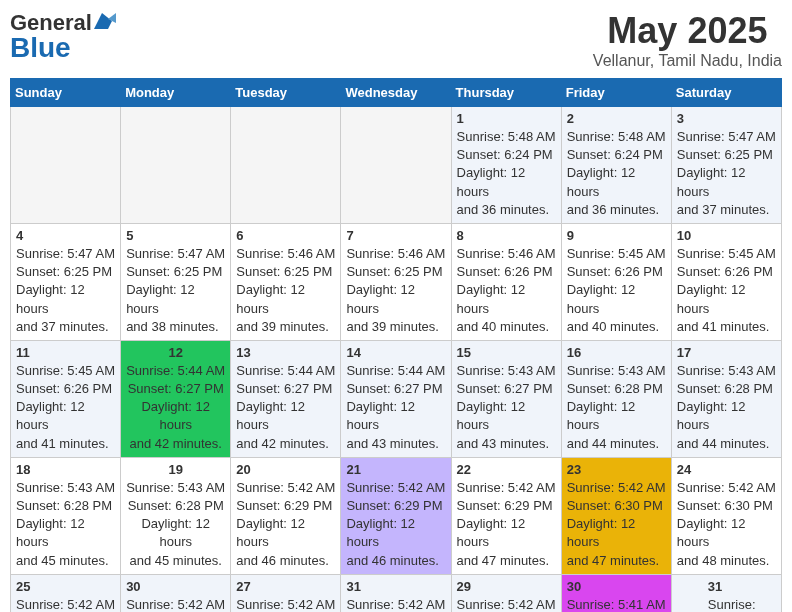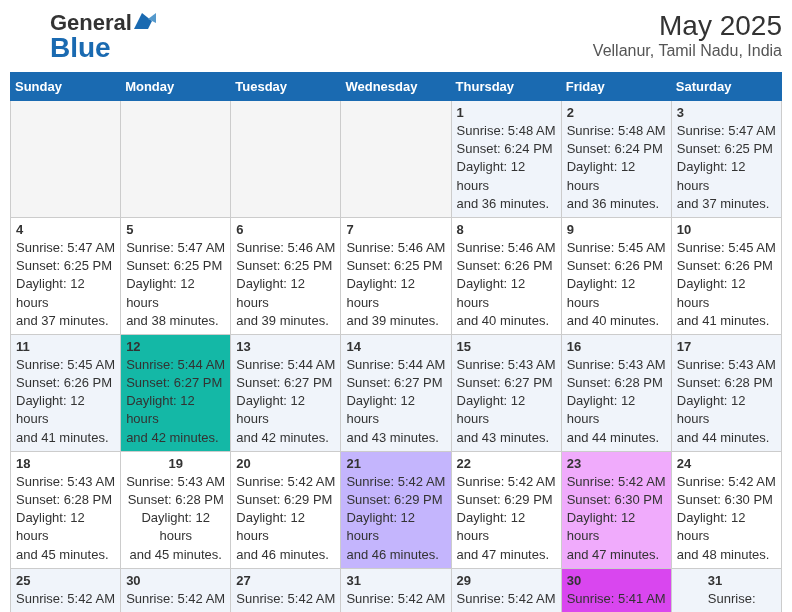--- a/index.html
+++ b/index.html
@@ -8,34 +8,34 @@
       background: #fff;
       width: 792px;
       min-height: 612px;
       padding: 10px;
     }
     .header {
       display: flex;
       justify-content: space-between;
       align-items: flex-start;
       margin-bottom: 8px;
-      margin-left: 40px;
     }
     .logo {
       display: flex;
       flex-direction: column;
       align-items: flex-start;
     }
     .title-section {
       text-align: right;
     }
     .month-title {
-      font-size: 28px;
-      font-weight: normal;
+      font-size: 36px;
+      font-weight: bold;
       color: #333;
+      text-align: center;
     }
     .location-title {
       font-size: 16px;
       color: #555;
     }
     .calendar {
       width: 100%;
       border-collapse: collapse;
       border: 1px solid #ccc;
     }
@@ -185,21 +185,21 @@
         </td>
       </tr>
       <tr style="background: rgb(240, 244, 250);">
         <td style="background: rgb(240, 244, 250);">
           <div class="day-num">11</div>
           <div class="day-info" style="white-space: pre-line;">Sunrise: 5:45 AM
 Sunset: 6:26 PM
 Daylight: 12 hours
 and 41 minutes.</div>
         </td>
-        <td style="background: #14b8a6;">
+        <td style="background: #22c55e; text-align: center;">
           <div class="day-num">12</div>
           <div class="day-info" style="white-space: pre-line;">Sunrise: 5:44 AM
 Sunset: 6:27 PM
 Daylight: 12 hours
 and 42 minutes.</div>
         </td>
         <td style="background: rgb(240, 244, 250);">
           <div class="day-num">13</div>
           <div class="day-info" style="white-space: pre-line;">Sunrise: 5:44 AM
 Sunset: 6:27 PM
@@ -264,21 +264,21 @@
 Daylight: 12 hours
 and 46 minutes.</div>
         </td>
         <td style="background: rgb(255, 255, 255);">
           <div class="day-num">22</div>
           <div class="day-info" style="white-space: pre-line;">Sunrise: 5:42 AM
 Sunset: 6:29 PM
 Daylight: 12 hours
 and 47 minutes.</div>
         </td>
-        <td style="background: #f0abfc; margin-left: 20px;">
+        <td style="background: #eab308; margin-left: 20px;">
           <div class="day-num">23</div>
           <div class="day-info" style="white-space: pre-line;">Sunrise: 5:42 AM
 Sunset: 6:30 PM
 Daylight: 12 hours
 and 47 minutes.</div>
         </td>
         <td style="background: rgb(255, 255, 255);">
           <div class="day-num">24</div>
           <div class="day-info" style="white-space: pre-line;">Sunrise: 5:42 AM
 Sunset: 6:30 PM

